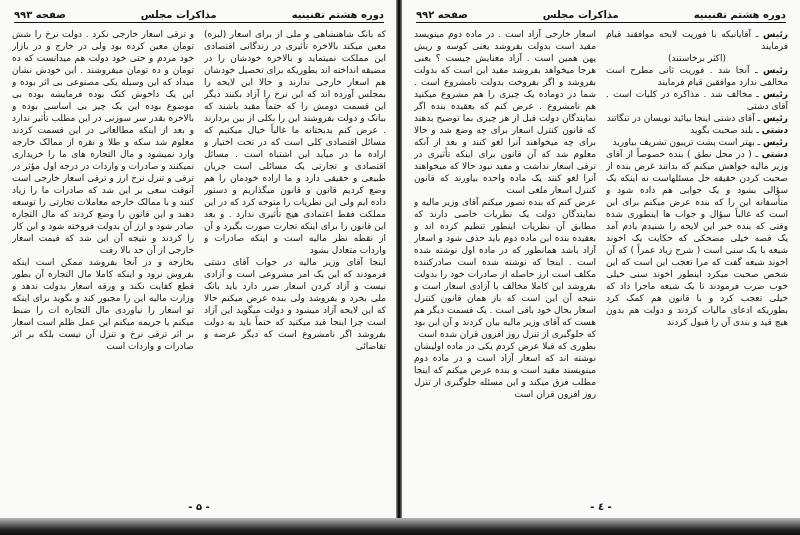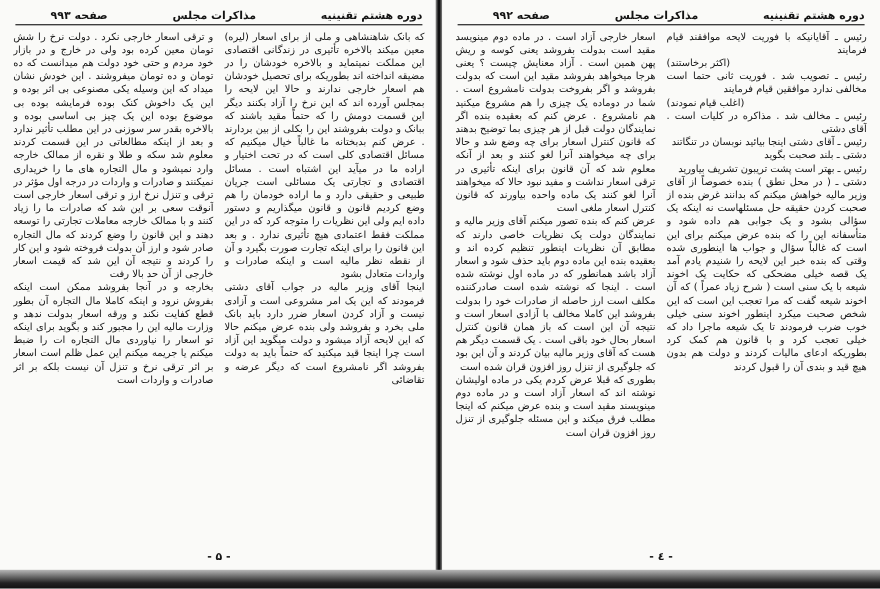--- a/index.html
+++ b/index.html
@@ -26,34 +26,34 @@
       position: absolute; left: 0; top: 518px; width: 800px; height: 17px;
       background: linear-gradient(to bottom, #b8b8b8 0, #222 70%, #111 100%);
     }
     .header {
       position: absolute; top: 6px; left: 14px; right: 14px; height: 16px;
       border-bottom: 1.5px solid #111;
       direction: rtl;
       display: flex; justify-content: space-between; align-items: center;
       font-size: 10px; font-weight: bold;
     }
-    .header .h-item { white-space: nowrap; margin-left: 32px; }
+    .header .h-item { white-space: nowrap; }
     .columns {
       position: absolute; top: 28px; left: 12px; right: 12px; bottom: 30px;
       display: flex; direction: rtl; gap: 10px;
     }
     .col {
       flex: 1; direction: rtl; text-align: justify;
       font-size: 9px; line-height: 12px;
       overflow: hidden;
       font-family: "DejaVu Sans", sans-serif;
     }
     .col p { margin: 0; }
-    .col .center { text-align: left; }
-    .col .speaker { font-weight: normal; }
+    .col .center { text-align: center; }
+    .col .speaker { font-weight: bold; }
     .pageno {
       position: absolute; bottom: 8px; left: 0; right: 0;
       text-align: center; font-size: 10px; font-weight: bold;
     }
     .right .pageno { left: 0; right: 0; }
   </style>
 </head>
 <body>
 
 <div class="spread">
@@ -82,22 +82,21 @@
   <div class="page right">
     <div class="header">
       <span class="h-item">دوره هشتم تقنینیه</span>
       <span class="h-item">مذاکرات مجلس</span>
       <span class="h-item">صفحه ۹۹۲</span>
     </div>
     <div class="columns">
       <div class="col">
         <p><span class="speaker">رئیس</span> <span>ـ آقایانیکه با فوریت لایحه موافقند قیام فرمایند</span></p>
         <p class="center">(اکثر برخاستند)</p>
-        <p><span class="speaker">رئیس</span> <span>ـ تصویب شد . فوریت ثانی حتما است مخالفی ندارد موافقین قیام فرمایند</span></p>
-        <p class="center">(اغلب قیام نمودند)</p>
+        <p><span class="speaker">رئیس</span> <span>ـ آنجا شد . فوریت ثانی مطرح است مخالفی ندارد موافقین قیام فرمایند</span></p>
         <p><span class="speaker">رئیس</span> <span>ـ مخالف شد . مذاکره در کلیات است . آقای دشتی</span></p>
         <p><span class="speaker">رئیس</span> <span>ـ آقای دشتی اینجا بیائید نوبسان در تنگاتند</span></p>
         <p><span class="speaker">دشتی</span> <span>ـ بلند صحبت بگوید</span></p>
         <p><span class="speaker">رئیس</span> <span>ـ بهتر است پشت تریبون تشریف بیاورید</span></p>
         <p><span class="speaker">دشتی</span> <span>ـ ( در محل نطق ) بنده خصوصاً از آقای وزیر مالیه خواهش میکنم که بدانند غرض بنده از صحبت کردن حقیقه حل مسئلهاست نه اینکه یک سؤالی بشود و یک جوابی هم داده شود و متأسفانه این را که بنده عرض میکنم برای این است که غالباً سؤال و جواب ها اینطوری شده وقتی که بنده خبر این لایحه را شنیدم یادم آمد یک قصه خیلی مضحکی که حکایت یک اخوند شیعه با یک سنی است ( شرح زیاد عمراً ) که آن اخوند شیعه گفت که مرا تعجب این است که این شخص صحبت میکرد اینطور اخوند سنی خیلی خوب ضرب فرمودند تا یک شیعه ماجرا داد که خیلی تعجب کرد و با قانون هم کمک کرد بطوریکه ادعای مالیات کردند و دولت هم بدون هیچ قید و بندی آن را قبول کردند</span></p>
       </div>
       <div class="col">
         <p>اسعار خارجی آزاد است . در ماده دوم مینویسد مقید است بدولت بفروشد یعنی کوسه و ریش پهن همین است . آزاد معنایش چیست ؟ یعنی هرجا میخواهد بفروشد مقید این است که بدولت بفروشد و اگر بفروخت بدولت نامشروع است . شما در دوماده یک چیزی را هم مشروع میکنید هم نامشروع . عرض کنم که بعقیده بنده اگر نمایندگان دولت قبل از هر چیزی بما توضیح بدهند که قانون کنترل اسعار برای چه وضع شد و حالا برای چه میخواهند آنرا لغو کنند و بعد از آنکه معلوم شد که آن قانون برای اینکه تأثیری در ترقی اسعار نداشت و مفید نبود حالا که میخواهند آنرا لغو کنند یک ماده واحده بیاورند که قانون کنترل اسعار ملغی است</p>
         <p>عرض کنم که بنده تصور میکنم آقای وزیر مالیه و نمایندگان دولت یک نظریات خاصی دارند که مطابق آن نظریات اینطور تنظیم کرده اند و بعقیده بنده این ماده دوم باید حذف شود و اسعار آزاد باشد همانطور که در ماده اول نوشته شده است . اینجا که نوشته شده است صادرکننده مکلف است ارز حاصله از صادرات خود را بدولت بفروشد این کاملا مخالف با آزادی اسعار است و نتیجه آن این است که باز همان قانون کنترل اسعار بحال خود باقی است . یک قسمت دیگر هم هست که آقای وزیر مالیه بیان کردند و آن این بود که جلوگیری از تنزل روز افزون قران شده است</p>
         <p>بطوری که قبلا عرض کردم یکی در ماده اولیشان نوشته اند که اسعار آزاد است و در ماده دوم مینویسند مقید است و بنده عرض میکنم که اینجا مطلب فرق میکند و این مسئله جلوگیری از تنزل روز افزون قران است</p>

